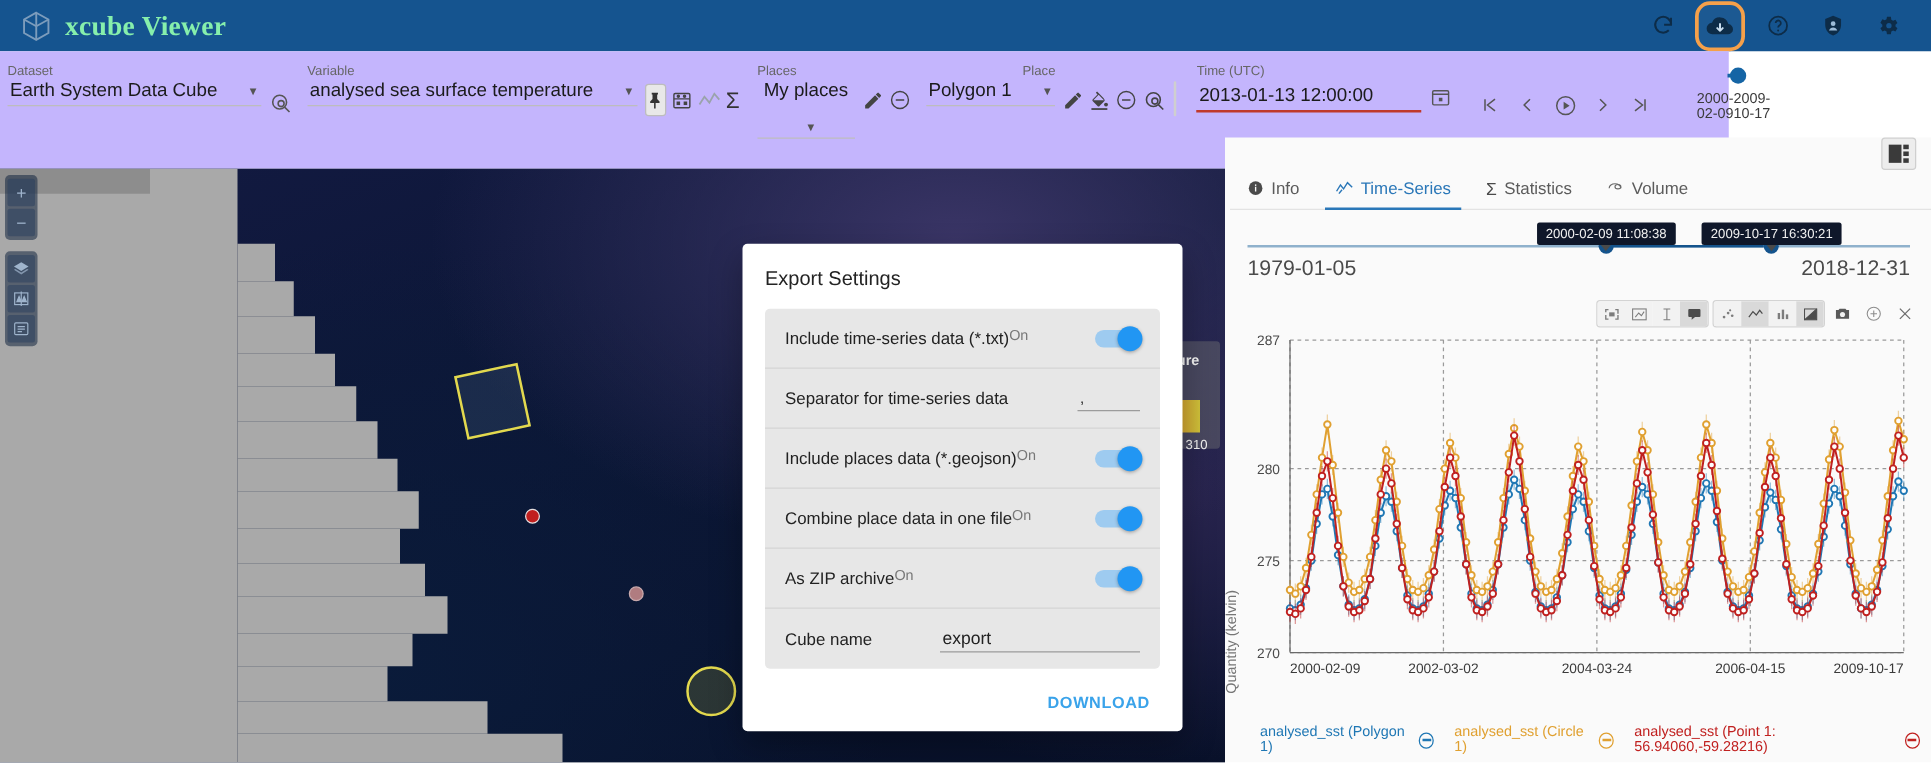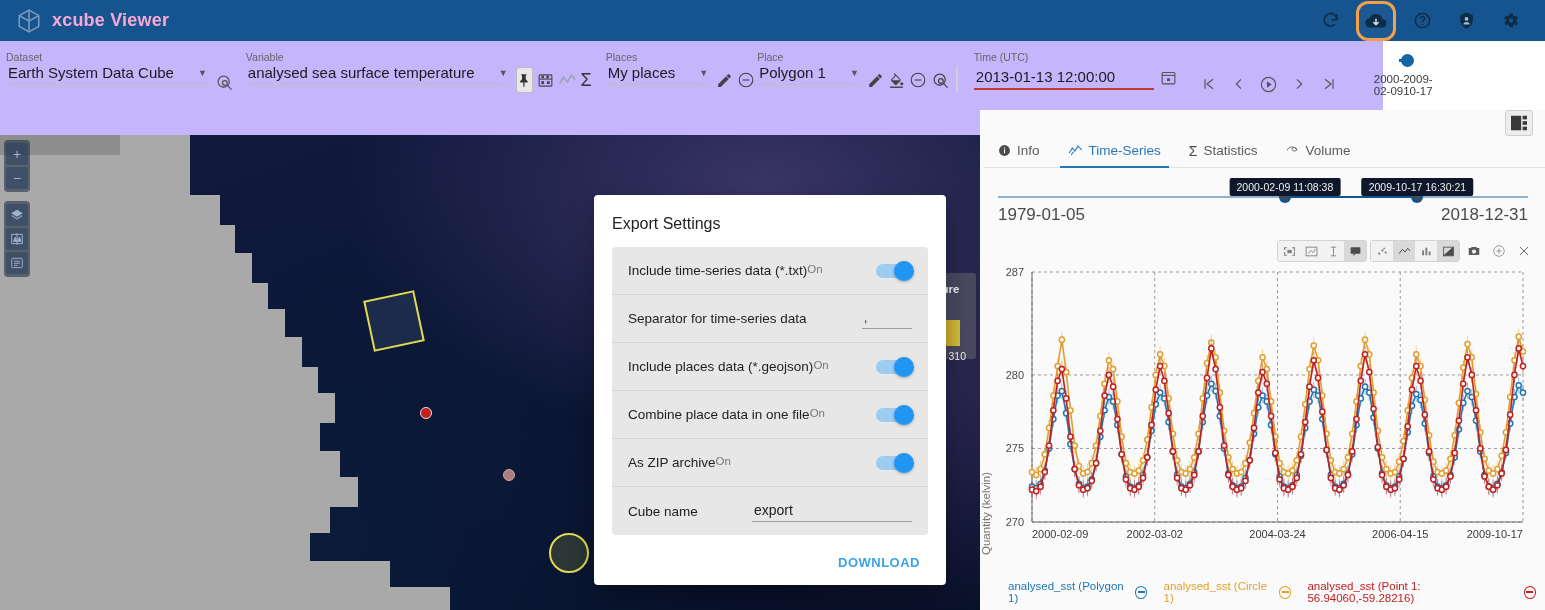--- a/index.html
+++ b/index.html
@@ -12,21 +12,21 @@
   }
   #root { position: relative; width: 1545px; height: 610px; }
 
   
   .header {
     position: absolute; left: 0; top: 0; width: 1545px; height: 41px;
     background: #15548f; display: flex; align-items: center;
     padding: 0 12px;
   }
   .hdr-logo { width: 26px; height: 26px; margin-left: 4px; margin-right: 10px; opacity: .85; }
-  .hdr-title { color: #f9a8d4; font-size: 18px; font-weight: bold; letter-spacing: .2px; }
+  .hdr-title { color: #86efac; font-size: 22px; font-weight: bold; letter-spacing: .2px; font-family: Liberation Serif, serif; }
   .hdr-spacer { flex: 1; }
   .hdr-icons { display: flex; align-items: center; gap: 14px; padding-right: 8px; }
   .hdr-btn {
     width: 30px; height: 30px; display: flex; align-items: center; justify-content: center;
     color: #0d2c48; cursor: pointer; border-radius: 50%;
   }
   .hdr-btn svg { display: block; }
   .hdr-btn.highlight {
     outline: 3px solid #f5a04a; border-radius: 9px; background: rgba(255,255,255,0.03);
     width: 34px; height: 34px;
@@ -343,39 +343,39 @@
     <div class="tbtn dim" style="margin-top:18px;">
       <svg width="19" height="19" viewBox="0 0 24 24" fill="none" stroke="#9aa3ab" stroke-width="1.8">
         <polyline points="2,16 7,8 12,14 17,5 22,11"></polyline>
       </svg>
     </div>
     <div class="tbtn" style="margin-top:18px;font-size:18px;color:#333;">Σ</div>
 
     <div class="fgrp" style="margin-left:12px;">
       <span class="flabel">Places</span>
       <div class="fctl">
-        <div class="fselect" style="min-width:78px;">
+        <div class="fselect" style="min-width:78px;flex-direction:column;">
           <span>My places</span>
           <span class="caret">▼</span>
         </div>
       </div>
     </div>
     <div class="tbtn" style="margin-top:18px;">
       <svg width="17" height="17" viewBox="0 0 24 24" fill="#444">
           <path d="M3 17.2V21h3.8L18 9.8l-3.8-3.8L3 17.2zM20.7 7.1a1 1 0 000-1.4l-2.4-2.4a1 1 0 00-1.4 0L15 5.2 18.8 9z"></path>
         </svg>
     </div>
     <div class="tbtn" style="margin-top:18px;">
       <svg width="18" height="18" viewBox="0 0 24 24" fill="none" stroke="#444" stroke-width="1.5">
           <circle cx="12" cy="12" r="9"></circle>
           <line x1="7.5" y1="12" x2="16.5" y2="12"></line>
         </svg>
     </div>
 
-    <div class="fgrp" style="margin-left:0;">
+    <div class="fgrp" style="margin-left:10px;text-align:right;">
       <span class="flabel">Place</span>
       <div class="fctl">
         <div class="fselect" style="min-width:74px;">
           <span>Polygon 1</span>
           <span class="caret">▼</span>
         </div>
       </div>
     </div>
     <div class="tbtn" style="margin-top:18px;">
       <svg width="17" height="17" viewBox="0 0 24 24" fill="#444">

